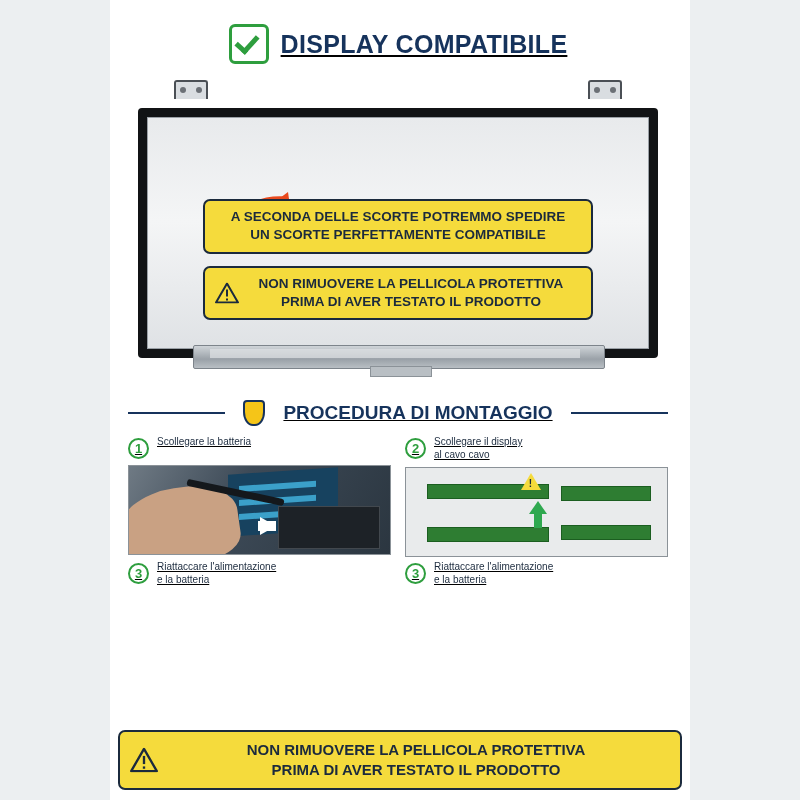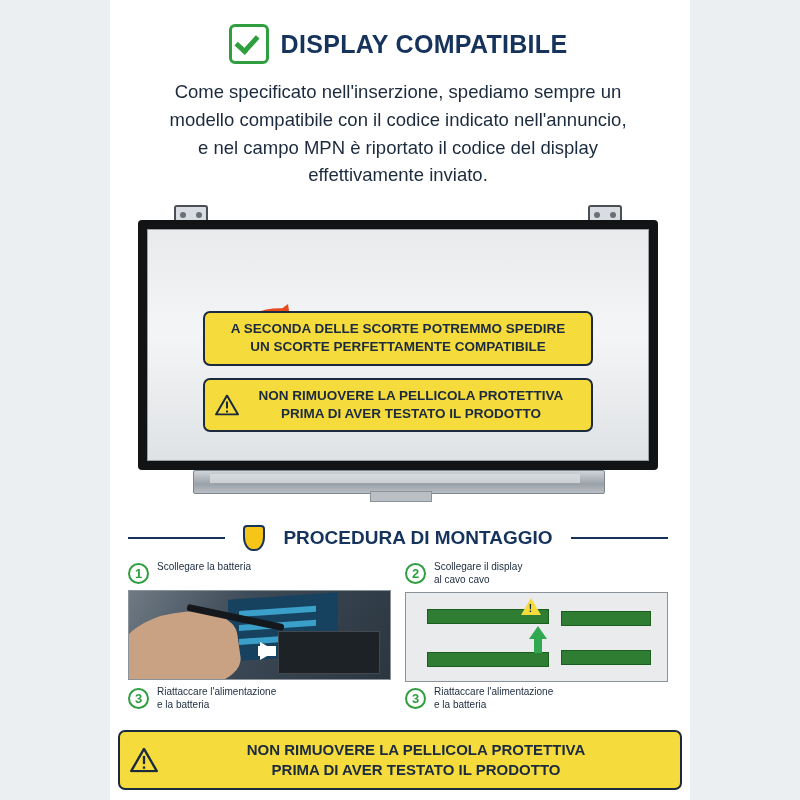--- a/index.html
+++ b/index.html
@@ -30,20 +30,21 @@
   .gutter.left { left: 0; }
   .gutter.right { right: 0; }
 
   .content {
     position: absolute;
     left: 110px;
     top: 0;
     width: 576px;
     height: 800px;
     background: #ffffff;
+    text-decoration: underline;
   }
 
   
   .header {
     display: flex;
     align-items: center;
     justify-content: center;
     gap: 12px;
     padding-top: 24px;
   }
@@ -109,21 +110,21 @@
     height: 6px;
     border-radius: 50%;
     background: #6b7076;
   }
   .tab::before { left: 4px; }
   .tab::after { right: 4px; }
 
   .panel-frame {
     position: absolute;
     left: 0;
-    top: 15px;
+    top: 28px;
     width: 520px;
     height: 250px;
     background: #111315;
     border-radius: 4px;
     padding: 9px;
     box-sizing: border-box;
   }
   .panel-screen {
     width: 100%;
     height: 100%;
@@ -420,26 +421,20 @@
   <div class="gutter left"></div>
   <div class="gutter right"></div>
 
   <div class="content">
 
     <div class="header">
       <div class="check-box"></div>
       <div class="header-title">DISPLAY COMPATIBILE</div>
     </div>
 
-    <div class="intro">
-      <div>Come specificato nell'inserzione, spediamo sempre un</div>
-      <div>modello compatibile con il codice indicato nell'annuncio,</div>
-      <div>e nel campo MPN è riportato il codice del display</div>
-      <div>effettivamente inviato.</div>
-    </div>
 
     <div class="panel-wrap">
       <div class="tab left"></div>
       <div class="tab right"></div>
 
       <div class="panel-frame">
         <div class="panel-screen">
 
           <svg class="arrow-curve" viewBox="0 0 70 48">
             <path d="M4 46 C8 18, 34 6, 60 8" fill="none" stroke="#e8491d" stroke-width="3"></path>

